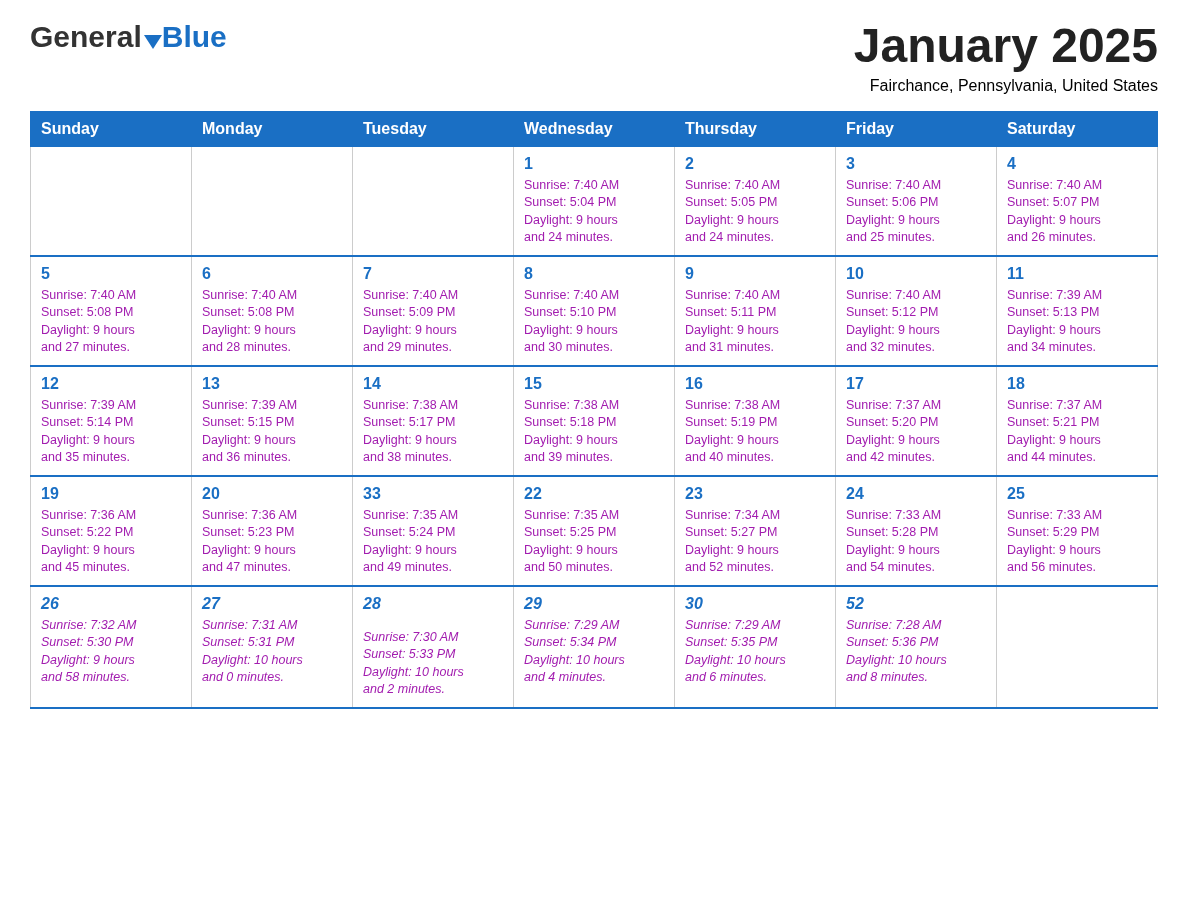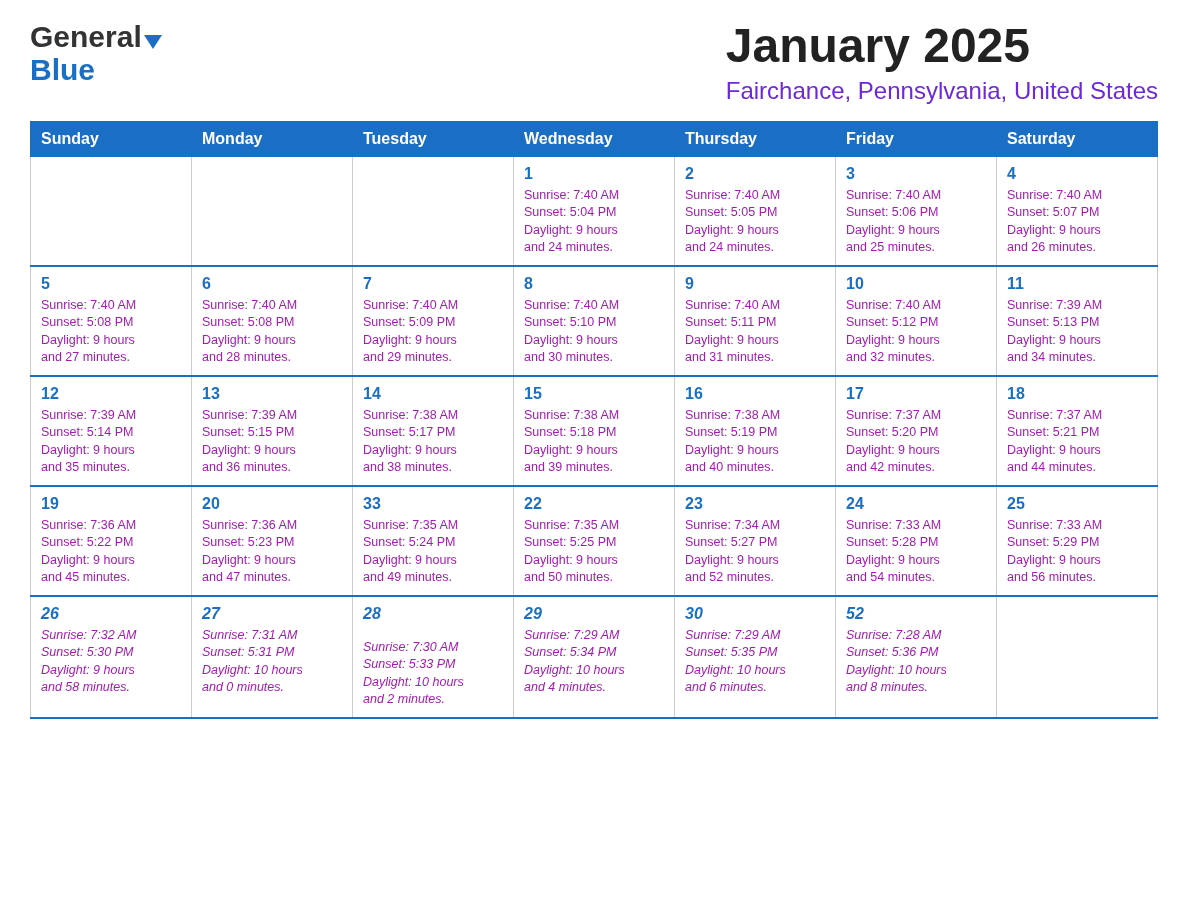--- a/index.html
+++ b/index.html
@@ -11,46 +11,46 @@
       padding: 20px 30px;
     }
     .header-area {
       display: flex;
       justify-content: space-between;
       align-items: flex-start;
       margin-bottom: 16px;
     }
     .logo {
       display: flex;
-      flex-direction: column;
+      flex-direction: row;
       line-height: 1.1;
     }
     .logo-triangle {
       display: inline-block;
       width: 0;
       height: 0;
       border-left: 9px solid transparent;
       border-right: 9px solid transparent;
       border-top: 14px solid #1a6fc4;
       margin-left: 2px;
       vertical-align: middle;
       margin-bottom: 2px;
     }
     .title-area {
-      text-align: left;
+      text-align: right;
     }
     .month-title {
       font-size: 48px;
       font-weight: bold;
       color: #222;
       line-height: 1.1;
     }
     .location-title {
-      font-size: 24px;
-      color: #6d28d9;
+      font-size: 16px;
+      color: #000000;
       margin-top: 4px;
     }
     .calendar-table {
       width: 100%;
       border-collapse: collapse;
     }
     .calendar-table thead tr th {
       background-color: #1a6fc4;
       color: #fff;
       font-size: 16px;

